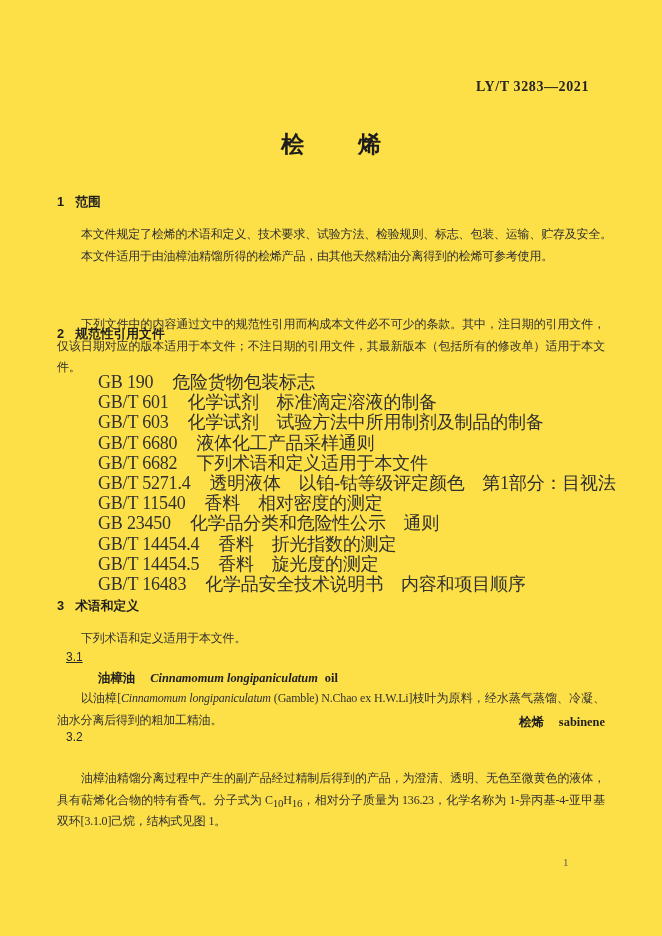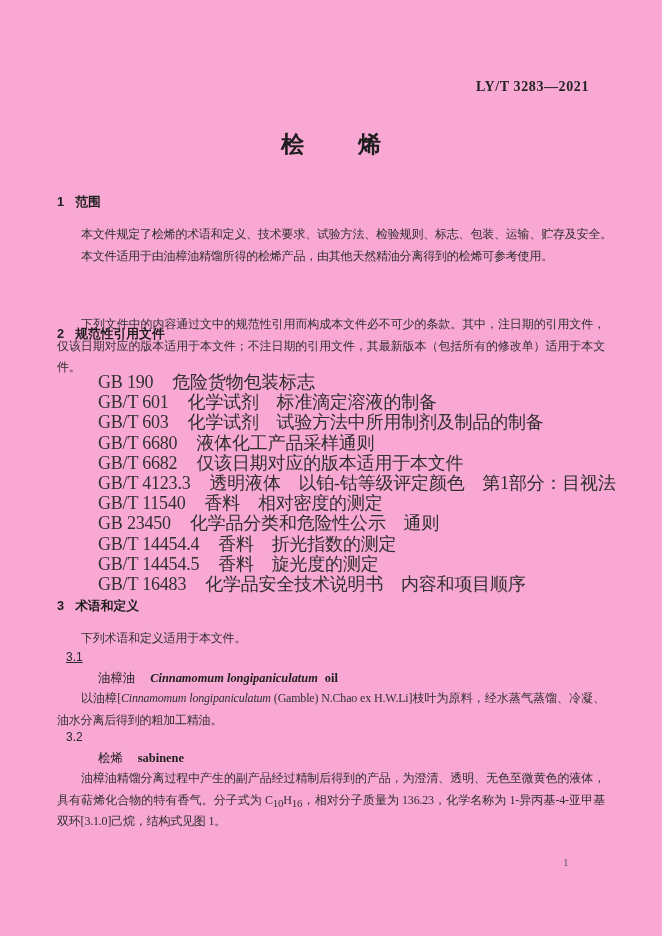--- a/index.html
+++ b/index.html
@@ -1,20 +1,20 @@
 <!DOCTYPE html>
 <html><head>
 <meta charset="utf-8">
 <style>
   * { margin:0; padding:0; box-sizing:border-box; }
   html,body { background:#ffffff; }
   .page {
     position:relative;
     width:662px; height:936px;
-    background:#f9a8d4;
+    background:#fde047;
     overflow:hidden;
     font-family:"Liberation Serif","DejaVu Serif",serif;
     color:#2e2e2e;
   }
   .abs { position:absolute; left:57px; width:548px; }
 
   
   .doc-code {
     position:absolute; top:79px; right:73px;
     font-size:14px; font-weight:600; letter-spacing:0.6px; color:#242424;
@@ -51,21 +51,21 @@
   .ref-item .ref-code { margin-right:19px; }
 
   
   .term-num {
     font-family:"Liberation Sans","DejaVu Sans",sans-serif;
     font-size:12px; color:#2a2a2a; padding-left:9px;
   }
   .term-line { padding-left:41px; font-size:12.4px; color:#1e1e1e; white-space:nowrap; }
   .term-zh {
     font-family:"Liberation Sans","DejaVu Sans",sans-serif;
-    font-weight:400; margin-right:15px;
+    font-weight:700; margin-right:15px;
   }
   .term-latin { font-weight:700; font-style:italic; margin-right:7px; }
   .term-en { font-weight:700; }
 
   .latin-it { font-style:italic; }
   sub { font-size:11px; line-height:0; }
 
   .page-num {
     position:absolute; top:856px; left:563px;
     font-size:11px; color:#5a5a5a;
@@ -91,41 +91,41 @@
   <div class="abs clause-head" style="top:281px;margin-top:45px;">
     <span class="num">2</span><span>规范性引用文件</span>
   </div>
   <div class="abs para" style="top:314px;">下列文件中的内容通过文中的规范性引用而构成本文件必不可少的条款。其中，注日期的引用文件，仅该日期对应的版本适用于本文件；不注日期的引用文件，其最新版本（包括所有的修改单）适用于本文件。</div>
 
   <div class="abs" style="top:372px;">
     <div class="ref-item"><span class="ref-code">GB 190</span><span>危险货物包装标志</span></div>
     <div class="ref-item"><span class="ref-code">GB/T 601</span><span>化学试剂　标准滴定溶液的制备</span></div>
     <div class="ref-item"><span class="ref-code">GB/T 603</span><span>化学试剂　试验方法中所用制剂及制品的制备</span></div>
     <div class="ref-item"><span class="ref-code">GB/T 6680</span><span>液体化工产品采样通则</span></div>
-    <div class="ref-item"><span class="ref-code">GB/T 6682</span><span>仅该日期对应的版本适用于本文件</span></div>
-    <div class="ref-item"><span class="ref-code">GB/T 4123.3</span><span>透明液体　以铂-钴等级评定颜色　第1部分：目视法</span></div>
+    <div class="ref-item"><span class="ref-code">GB/T 6682</span><span>下列术语和定义适用于本文件</span></div>
+    <div class="ref-item"><span class="ref-code">GB/T 5271.4</span><span>透明液体　以铂-钴等级评定颜色　第1部分：目视法</span></div>
     <div class="ref-item"><span class="ref-code">GB/T 11540</span><span>香料　相对密度的测定</span></div>
     <div class="ref-item"><span class="ref-code">GB 23450</span><span>化学品分类和危险性公示　通则</span></div>
     <div class="ref-item"><span class="ref-code">GB/T 14454.4</span><span>香料　折光指数的测定</span></div>
     <div class="ref-item"><span class="ref-code">GB/T 14454.5</span><span>香料　旋光度的测定</span></div>
     <div class="ref-item"><span class="ref-code">GB/T 16483</span><span>化学品安全技术说明书　内容和项目顺序</span></div>
   </div>
 
   <div class="abs clause-head" style="top:598px;">
     <span class="num">3</span><span>术语和定义</span>
   </div>
   <div class="abs para single" style="top:628px;">下列术语和定义适用于本文件。</div>
 
   <div class="abs term-num" style="top:650px;text-decoration:underline;">3.1</div>
   <div class="abs term-line" style="top:670px;">
     <span class="term-zh">油樟油</span><span class="term-latin">Cinnamomum longipaniculatum</span><span class="term-en">oil</span>
   </div>
   <div class="abs para" style="top:688px;"><span>以油樟[</span><span class="latin-it">Cinnamomum longipaniculatum</span><span> (Gamble) N.Chao ex H.W.Li]枝叶为原料，经水蒸气蒸馏、冷凝、油水分离后得到的粗加工精油。</span></div>
 
   <div class="abs term-num" style="top:730px;">3.2</div>
-  <div class="abs term-line" style="top:750px;">
+  <div class="abs term-line" style="top:714px;text-align:right;">
     <span class="term-zh">桧烯</span><span class="term-en">sabinene</span>
   </div>
   <div class="abs para" style="top:768px;"><span>油樟油精馏分离过程中产生的副产品经过精制后得到的产品，为澄清、透明、无色至微黄色的液体，具有萜烯化合物的特有香气。分子式为 C</span><sub>10</sub><span>H</span><sub>16</sub><span>，相对分子质量为 136.23，化学名称为 1-异丙基-4-亚甲基双环[3.1.0]己烷，结构式见图 1。</span></div>
 
   <div class="page-num">1</div>
 
 </div>
 
 </body></html>

